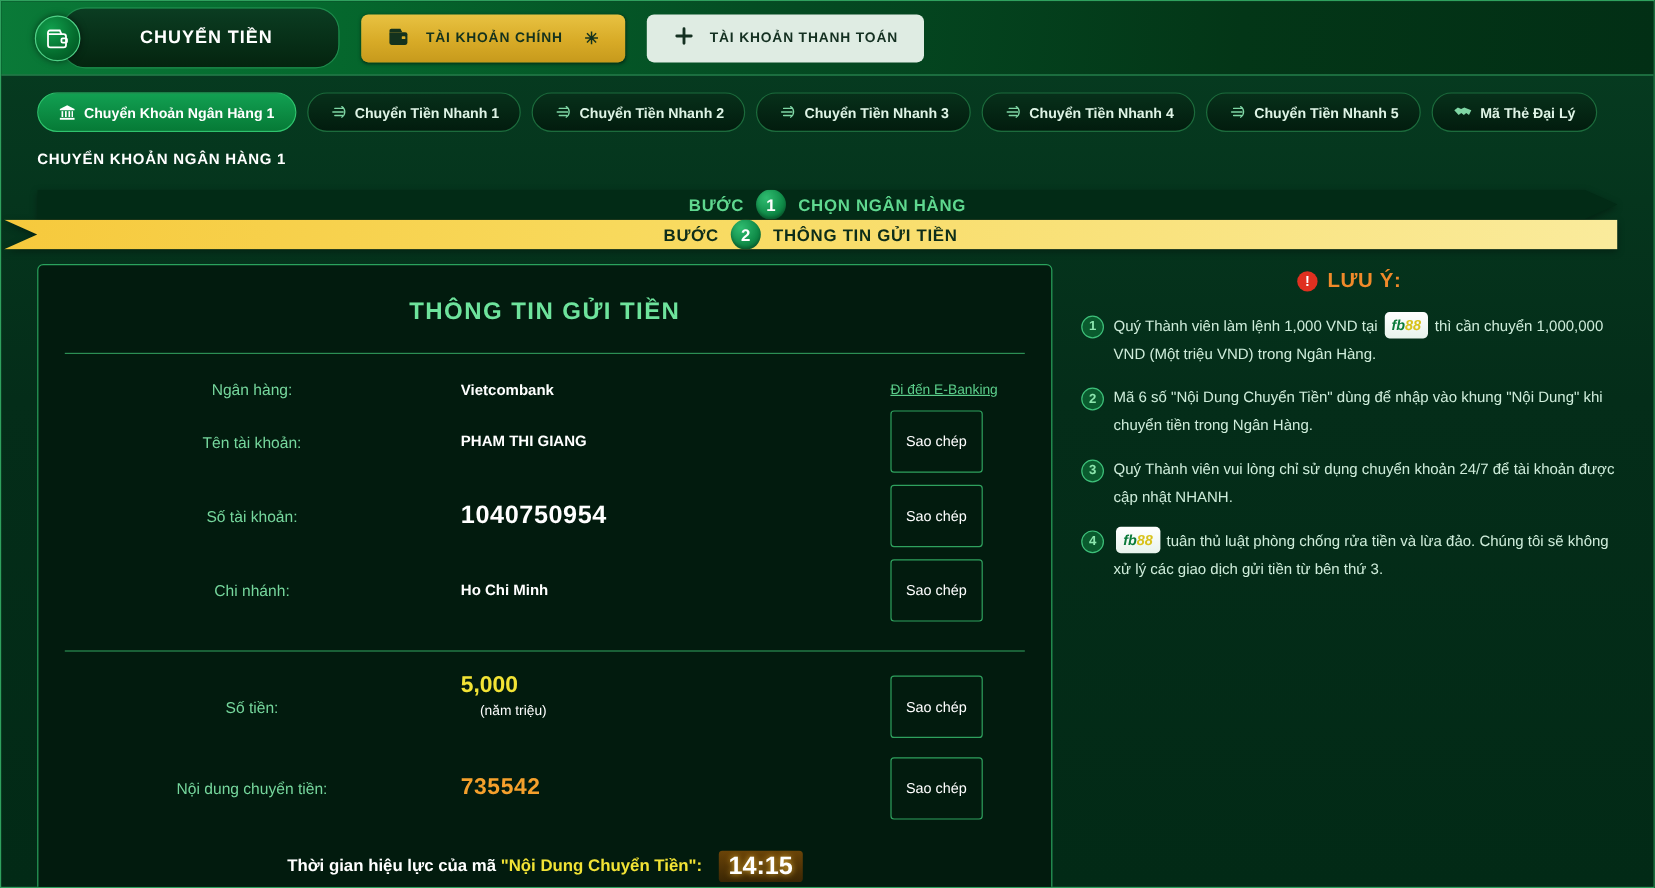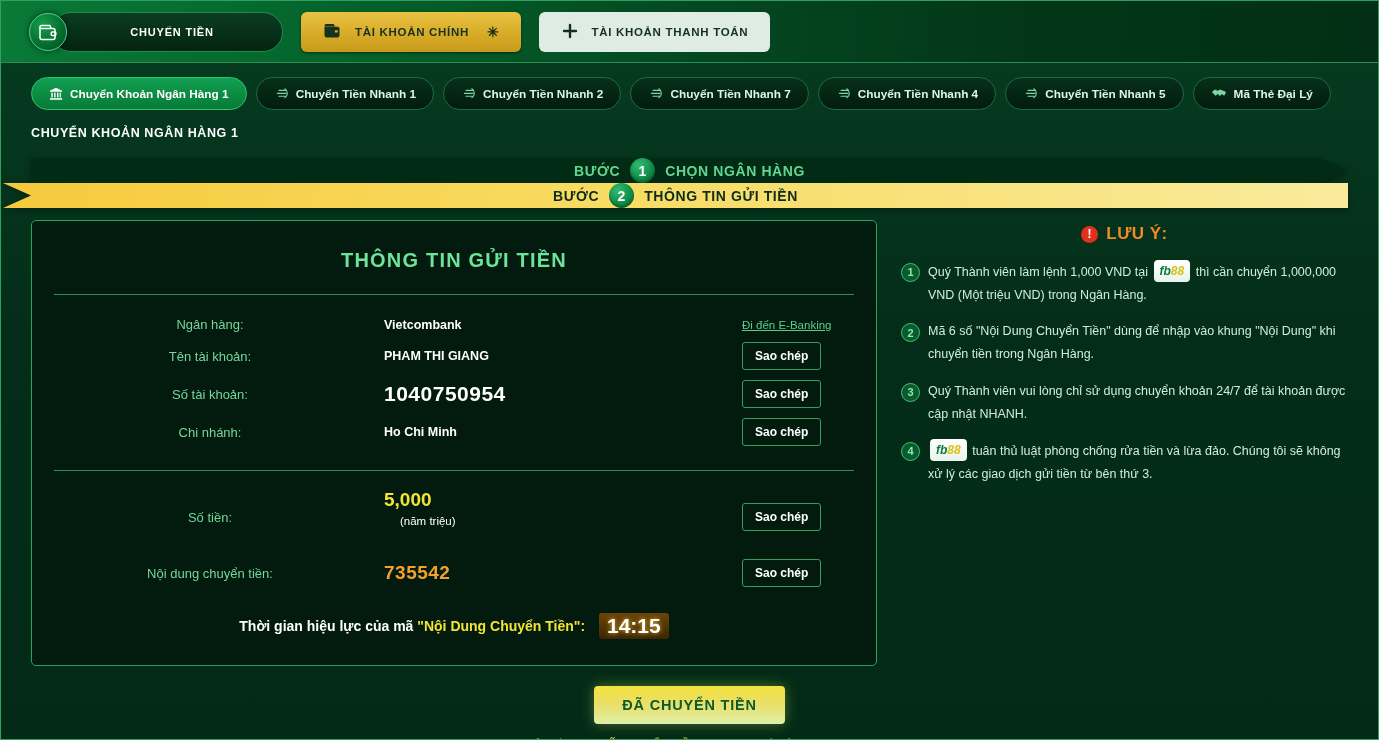--- a/index.html
+++ b/index.html
@@ -30,27 +30,27 @@
   .wallet-badge {
     width: 38px; height: 38px; border-radius: 50%;
     background: radial-gradient(circle at 35% 30%, #11a04d 0%, #046b2d 60%, #024d20 100%);
     border: 1px solid #4fcf86;
     display: flex; align-items: center; justify-content: center;
     box-shadow: 0 0 6px rgba(0,0,0,.55);
     z-index: 3;
   }
   .chip-title {
     margin-left: -16px;
-    height: 40px; min-width: 232px;
+    height: 51px; min-width: 232px;
     padding: 0 26px 0 36px;
     border-radius: 20px;
     background: linear-gradient(180deg, #0b3d22 0%, #04240f 100%);
     border: 1px solid #1e8a4c;
     display: flex; align-items: center; justify-content: center;
-    color: #ffffff; font-size: 11px; font-weight: 700; letter-spacing: .8px;
+    color: #ffffff; font-size: 15px; font-weight: 700; letter-spacing: .8px;
   }
   .acct-btn {
     height: 40px; margin-left: 18px;
     padding: 0 22px; border-radius: 6px;
     display: flex; align-items: center; gap: 12px;
     font-size: 11.5px; font-weight: 700; letter-spacing: .7px;
     cursor: pointer;
   }
   .acct-btn.gold {
     background: linear-gradient(180deg, #e8c242 0%, #d8ab27 55%, #c79a1c 100%);
@@ -149,23 +149,22 @@
   .fvalue.sm { font-size: 12.5px; }
   .fvalue.big { font-size: 21px; letter-spacing: .5px; }
   .fvalue.amount { font-size: 19px; color: #f2e335; }
   .fvalue.amount .note { font-size: 11.5px; color: #ffffff; font-weight: 400; margin-left: 16px; }
   .fvalue.code { font-size: 19px; color: #f5a02c; letter-spacing: .5px; }
   .faction { width: 112px; display: flex; justify-content: flex-start; }
 
   .copy-btn {
     border: 1px solid #2fa15e; border-radius: 3px;
     background: transparent; color: #ffffff;
-    font-size: 12px; padding: 6px 12px; cursor: pointer;
+    font-size: 12px; padding: 18px 12px; cursor: pointer;
     font-family: "Liberation Sans", sans-serif;
-    font-weight: bold;
   }
   .ebank-link {
     color: #5bcd8a; font-size: 11.5px; text-decoration: underline; cursor: pointer;
   }
 
   .timer-row {
     text-align: center; margin-top: 26px;
     font-size: 14px; font-weight: 700; color: #ffffff;
   }
   .timer-row .quoted { color: #f2e335; }
@@ -302,21 +301,21 @@
       <span>Chuyển Tiền Nhanh 2</span>
     </div>
 
     <div class="tab">
       <span class="tico">
         <svg width="15" height="13" viewBox="0 0 18 14" fill="none" stroke="#7fd6a4" stroke-width="1.3" stroke-linecap="round">
           <path d="M6 3.2h8.5M4 6.8h10.5M6 10.3h8"></path>
           <path d="M13 1.4c2 1.2 3 3 3 5.2s-1 4.2-3 5.4"></path>
         </svg>
       </span>
-      <span>Chuyển Tiền Nhanh 7</span>
+      <span>Chuyển Tiền Nhanh 3</span>
     </div>
 
     <div class="tab">
       <span class="tico">
         <svg width="15" height="13" viewBox="0 0 18 14" fill="none" stroke="#7fd6a4" stroke-width="1.3" stroke-linecap="round">
           <path d="M6 3.2h8.5M4 6.8h10.5M6 10.3h8"></path>
           <path d="M13 1.4c2 1.2 3 3 3 5.2s-1 4.2-3 5.4"></path>
         </svg>
       </span>
       <span>Chuyển Tiền Nhanh 4</span>

